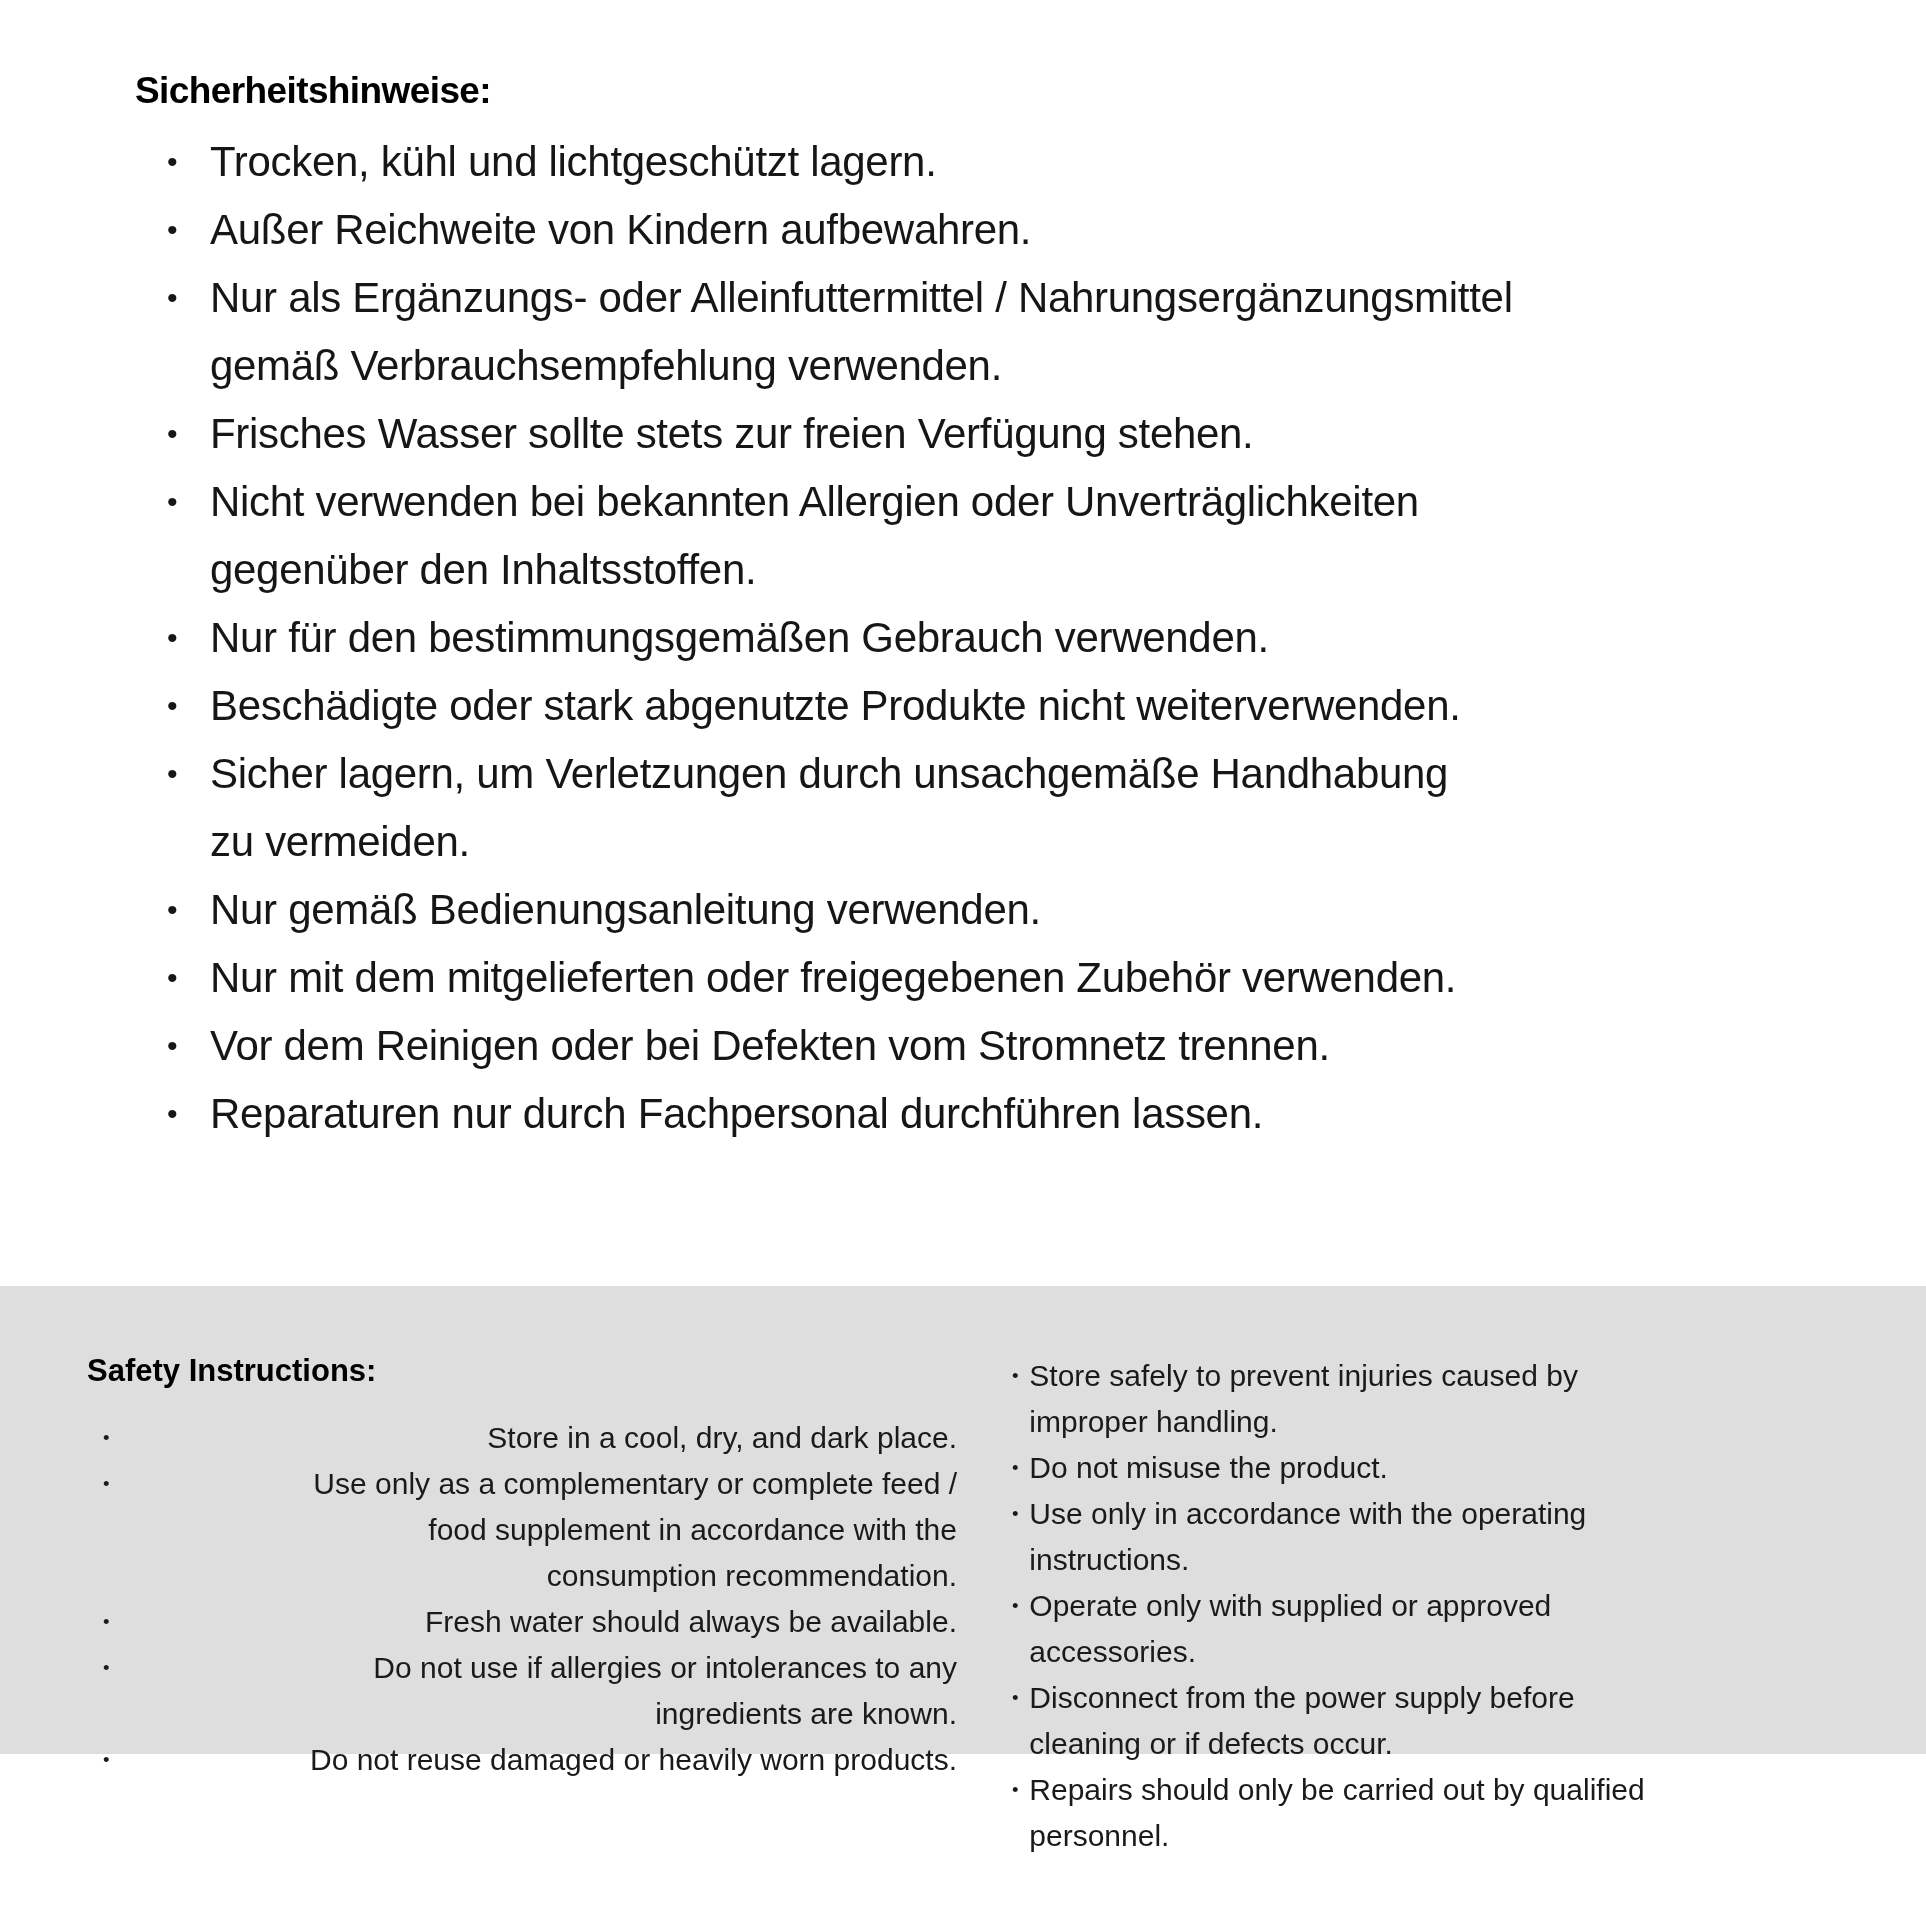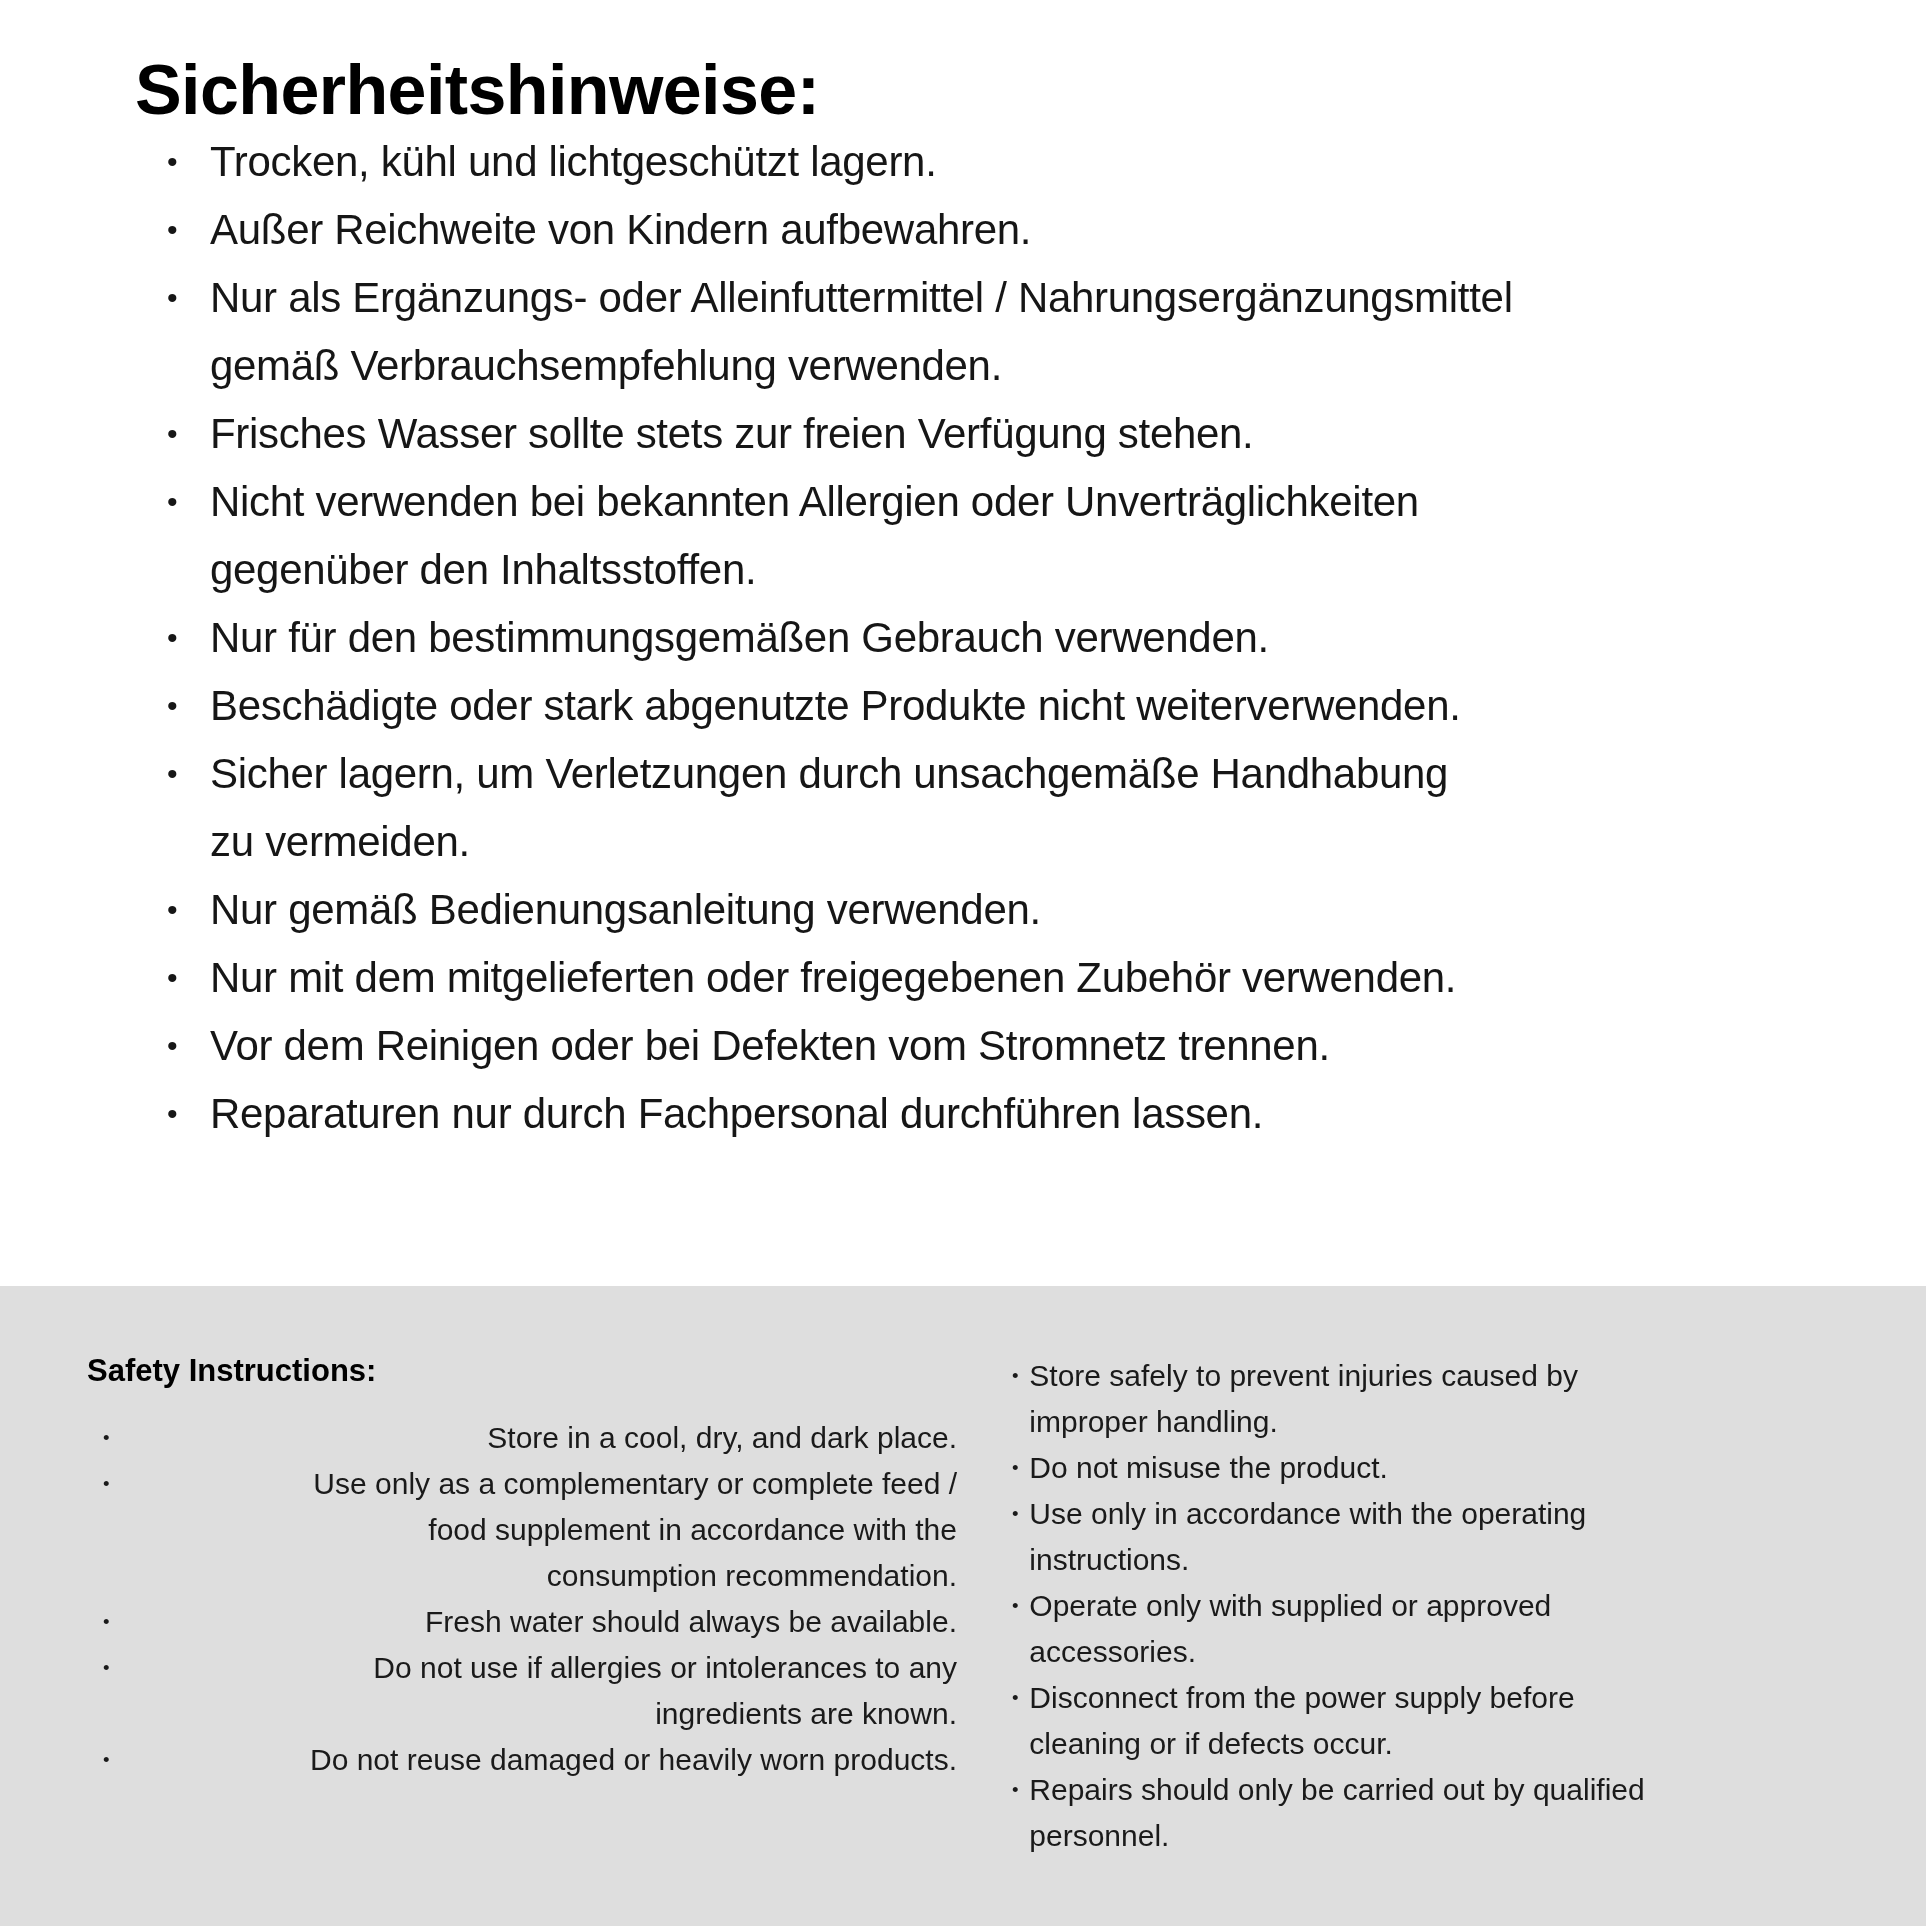--- a/index.html
+++ b/index.html
@@ -13,21 +13,21 @@
     color: #161616;
   }
 
   
   .de-section { position: absolute; left: 0; top: 0; width: 1926px; height: 1286px; }
   .de-heading {
     position: absolute;
     left: 135px;
     top: 56px;
     margin: 0;
-    font-size: 70px;
+    font-size: 37px;
     line-height: 69px;
     font-weight: 700;
     color: #000000;
     letter-spacing: -0.6px;
   }
   .de-list {
     position: absolute;
     left: 167px;
     top: 128px;
     width: 1656px;
@@ -51,21 +51,21 @@
     font-size: 0.72em;
     line-height: 68px;
   }
 
   
   .en-band {
     position: absolute;
     left: 0;
     top: 1286px;
     width: 1926px;
-    height: 640px;
+    height: 468px;
     background: #dedede;
     color: #1a1a1a;
   }
   .en-heading {
     position: absolute;
     left: 87px;
     top: 62px;
     margin: 0;
     font-size: 31px;
     line-height: 46px;

